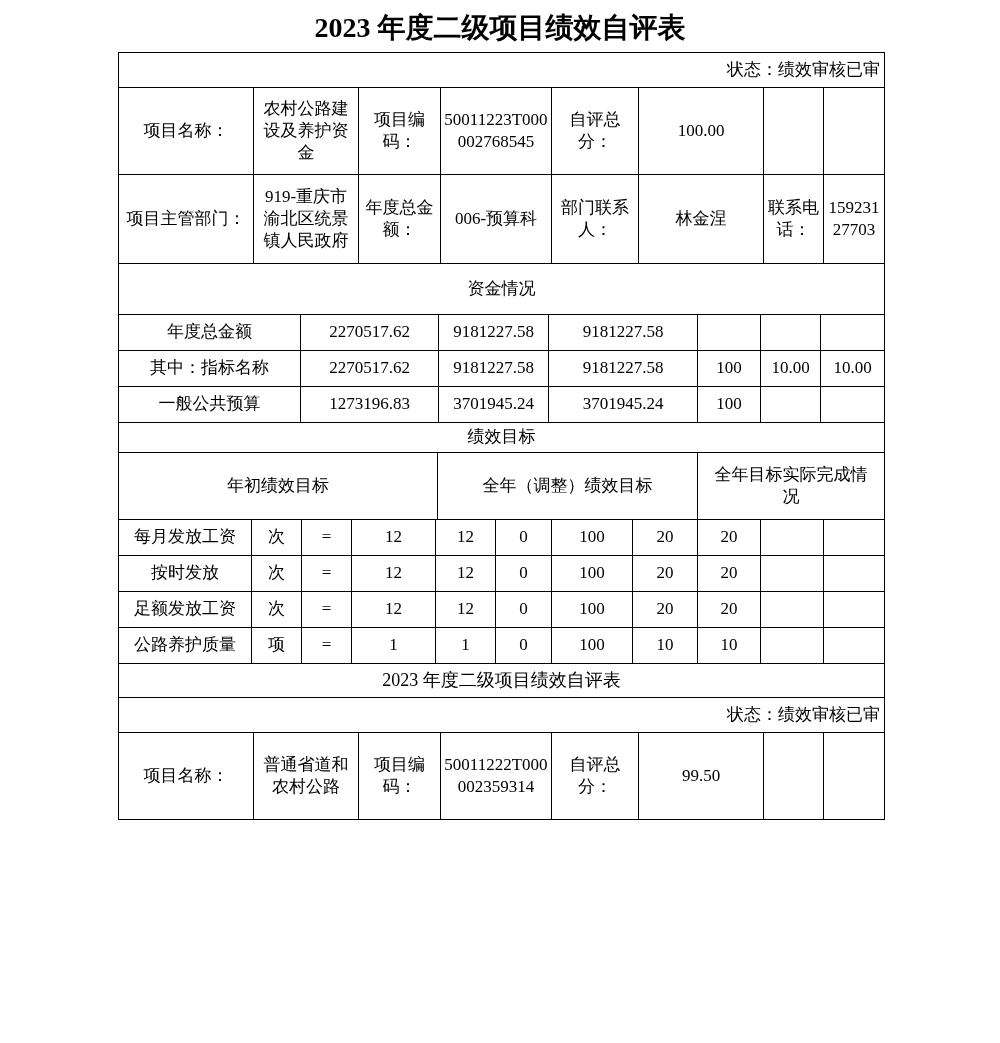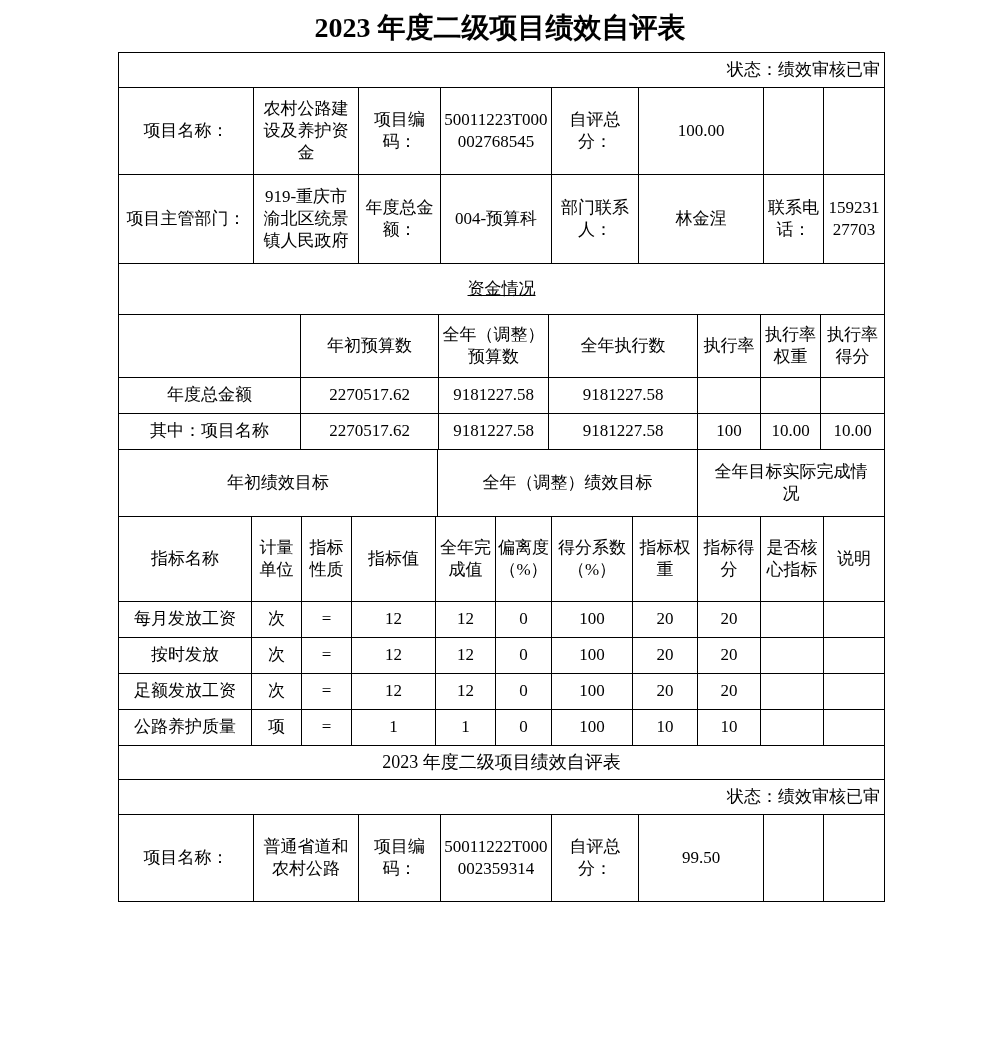--- a/index.html
+++ b/index.html
@@ -37,21 +37,21 @@
     padding: 2px 3px;
     word-break: break-all;
     overflow: hidden;
   }
   td.status {
     text-align: right;
     padding-right: 4px;
     height: 30px;
     font-family: Liberation Serif, serif;
   }
-  td.section { height: 46px; text-decoration: underline; }
+  td.section { height: 46px; }
   td.section-sm { height: 25px; }
   td.section-ind { height: 29px; }
   td.title2 { height: 29px; font-size: 18px; }
   tr.info-r1 td { height: 82px; }
   tr.info-r2 td { height: 84px; }
   tr.funds-head td { height: 58px; }
   tr.funds-row td { height: 31px; margin-left: 24px; }
   tr.goals-head td { height: 62px; padding: 2px 9px; }
   tr.goals-body td {
     height: 78px;
@@ -92,21 +92,21 @@
       <td>50011223T000002768545</td>
       <td>自评总分：</td>
       <td>100.00</td>
       <td></td>
       <td></td>
     </tr>
     <tr class="info-r2">
       <td>项目主管部门：</td>
       <td>919-重庆市渝北区统景镇人民政府</td>
       <td>年度总金额：</td>
-      <td>004-预算科</td>
+      <td>006-预算科</td>
       <td>部门联系人：</td>
       <td>林金涅</td>
       <td>联系电话：</td>
       <td>15923127703</td>
     </tr>
   </tbody>
     </table>
 
   <table class="tbl">
     <colgroup>
@@ -115,57 +115,60 @@
         <col style="width:110px">
         <col style="width:149px">
         <col style="width:63px">
         <col style="width:60px">
         <col style="width:64px">
       </colgroup>
     <tbody>
         <tr>
       <td colspan="7" class="section">资金情况</td>
     </tr>
-    <tr class="funds-head">
-      <td></td>
-      <td>年初预算数</td>
-      <td>全年（调整）预算数</td>
-      <td>全年执行数</td>
-      <td>执行率</td>
-      <td>执行率权重</td>
-      <td>执行率得分</td>
-    </tr>
     <tr class="funds-row">
       <td>年度总金额</td>
       <td>2270517.62</td>
       <td>9181227.58</td>
       <td>9181227.58</td>
       <td></td>
       <td></td>
       <td></td>
     </tr>
     <tr class="funds-row">
-      <td>其中：项目名称</td>
+      <td>其中：指标名称</td>
       <td>2270517.62</td>
       <td>9181227.58</td>
       <td>9181227.58</td>
       <td>100</td>
       <td>10.00</td>
       <td>10.00</td>
+    </tr>
+    <tr class="funds-row">
+      <td>一般公共预算</td>
+      <td>1273196.83</td>
+      <td>3701945.24</td>
+      <td>3701945.24</td>
+      <td>100</td>
+      <td></td>
+      <td></td>
     </tr>
   </tbody>
     </table>
 
   <table class="tbl">
     <colgroup>
         <col style="width:319px">
         <col style="width:260px">
         <col style="width:187px">
       </colgroup>
     <tbody>
+        <tr>
+      <td colspan="3" class="section-sm">绩效目标</td>
+    </tr>
     <tr class="goals-head">
       <td>年初绩效目标</td>
       <td>全年（调整）绩效目标</td>
       <td>全年目标实际完成情况</td>
     </tr>
   </tbody>
     </table>
 
   <table class="tbl">
     <colgroup>
@@ -175,33 +178,20 @@
         <col style="width:84px">
         <col style="width:60px">
         <col style="width:56px">
         <col style="width:81px">
         <col style="width:65px">
         <col style="width:63px">
         <col style="width:63px">
         <col style="width:61px">
       </colgroup>
     <tbody>
-    <tr class="ind-head">
-      <td>指标名称</td>
-      <td>计量单位</td>
-      <td>指标性质</td>
-      <td>指标值</td>
-      <td>全年完成值</td>
-      <td>偏离度（%）</td>
-      <td>得分系数（%）</td>
-      <td>指标权重</td>
-      <td>指标得分</td>
-      <td>是否核心指标</td>
-      <td>说明</td>
-    </tr>
     <tr class="ind-row">
       <td>每月发放工资</td>
       <td>次</td>
       <td>=</td>
       <td>12</td>
       <td>12</td>
       <td>0</td>
       <td>100</td>
       <td>20</td>
       <td>20</td>

